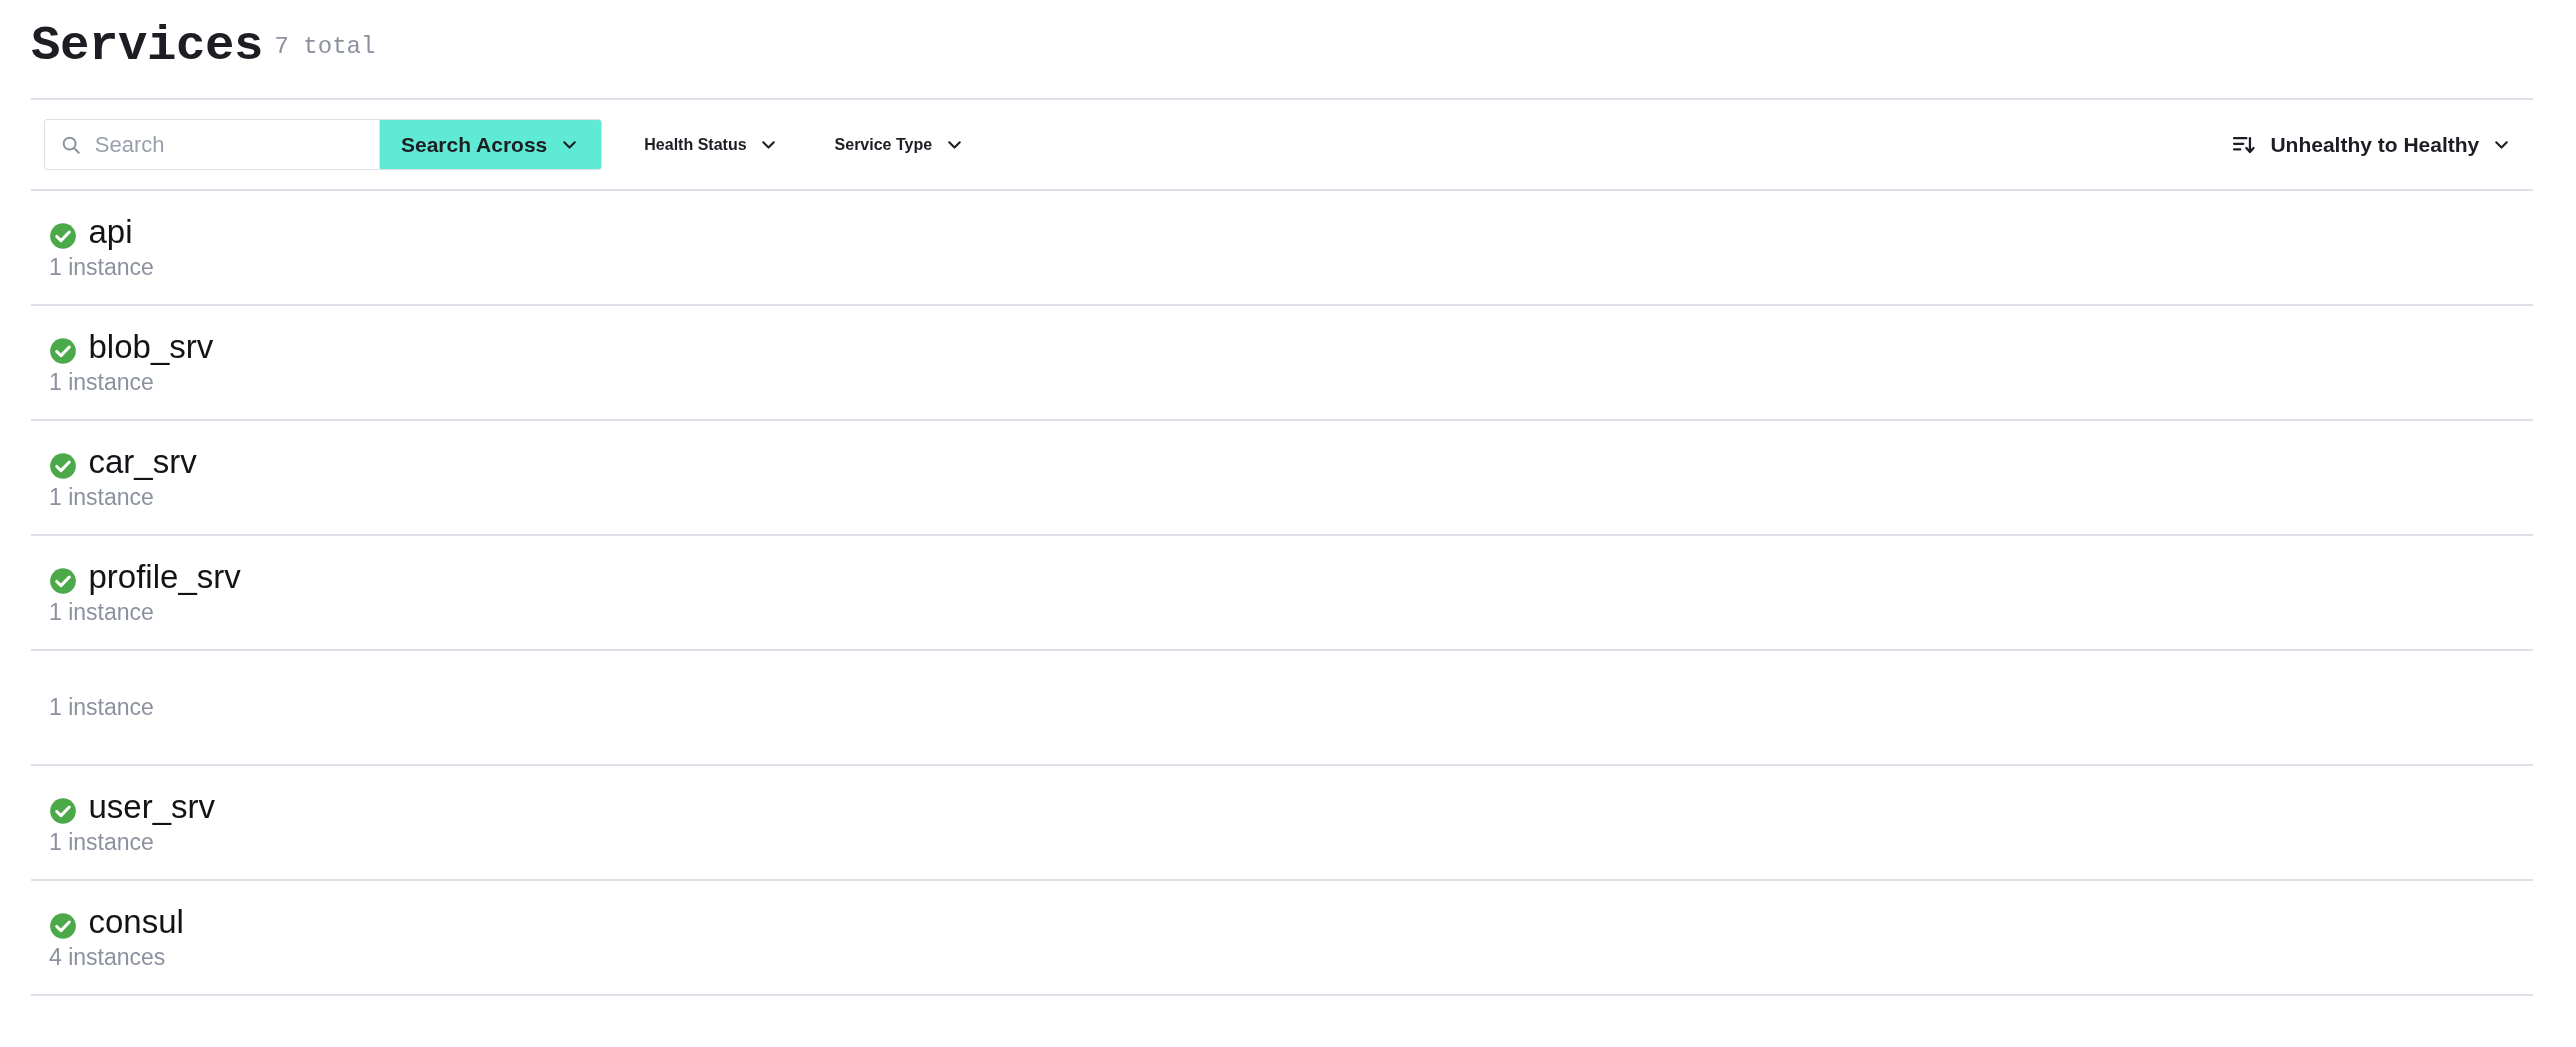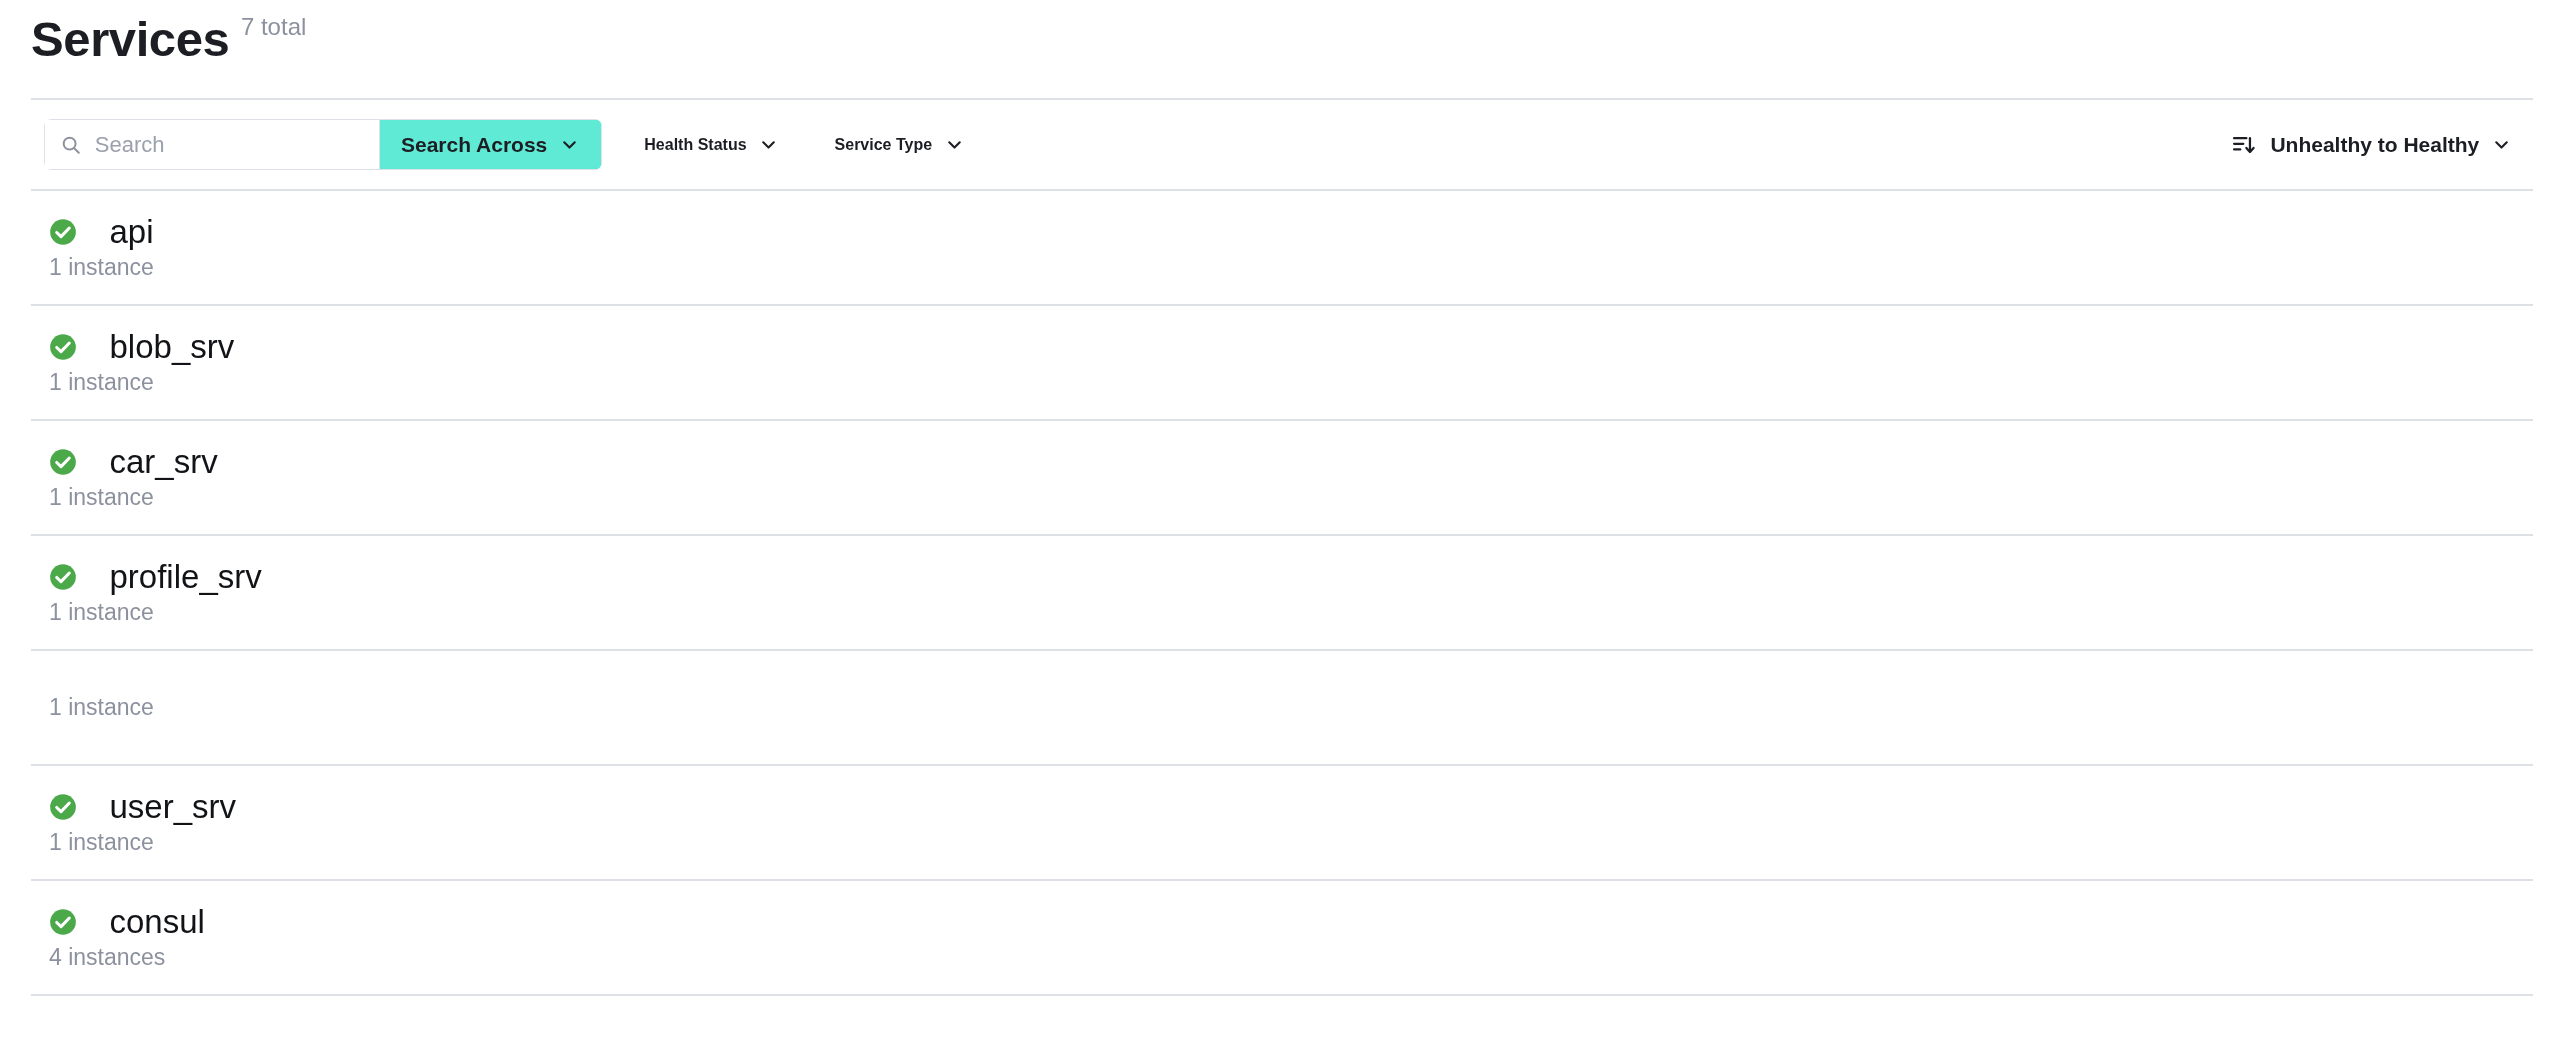--- a/index.html
+++ b/index.html
@@ -21,23 +21,24 @@
     position: relative;
     width: 2576px;
     height: 1048px;
     box-sizing: border-box;
   }
 
   
   .page-header {
     padding: 14.8px 0 0 31px;
     display: flex;
-    align-items: flex-start;
+    align-items: center;
     height: 79px;
     box-sizing: border-box;
+    font-family: Liberation Mono, monospace;
   }
   .page-title {
     font-size: 49px;
     font-weight: bold;
     letter-spacing: -0.4px;
     color: #1c1e24;
     line-height: 1;
   }
   .page-count {
     font-size: 24px;
@@ -59,21 +60,21 @@
     border-bottom: 2.5px solid #dde0e6;
     display: flex;
     align-items: center;
   }
 
   .search-group {
     display: flex;
     align-items: stretch;
     height: 51px;
     margin-left: 13px;
-    border-radius: 8px;
+    border-radius: 1px;
     overflow: hidden;
   }
   .search-field {
     display: flex;
     align-items: center;
     width: 335px;
     box-sizing: border-box;
     background: #ffffff;
     border: 1.6px solid #dde0e6;
     border-right: none;
@@ -186,23 +187,22 @@
     box-sizing: border-box;
     border-bottom: 2.5px solid #dde0e6;
     padding-left: 18px;
     display: flex;
     flex-direction: column;
     justify-content: center;
     cursor: pointer;
   }
   .service-title-line {
     display: flex;
-    align-items: center;
+    align-items: flex-end;
     margin-bottom: 4.9px;
-    gap: 21px;
   }
   .health-icon {
     width: 28px;
     height: 28px;
     flex: none;
     margin-right: 11.5px;
     display: block;
   }
   .service-name {
     font-size: 33px;

